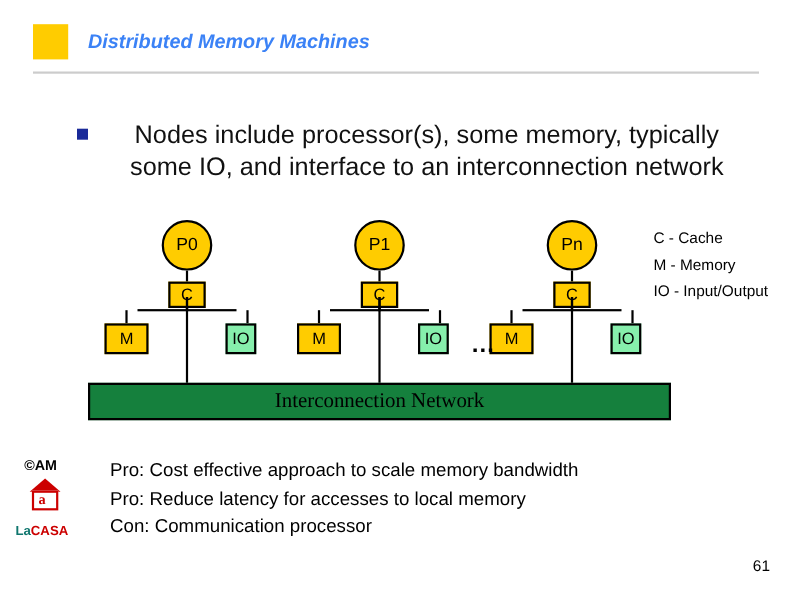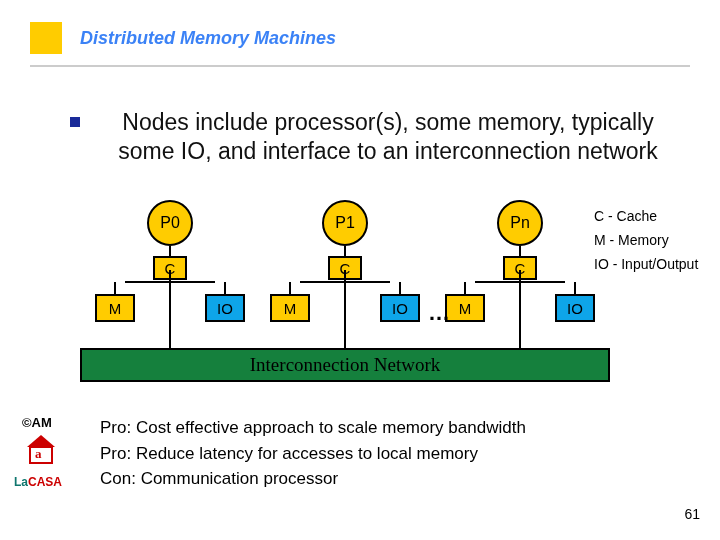--- a/index.html
+++ b/index.html
@@ -85,21 +85,21 @@
   .conn-cio::before {
     content: ""; position: absolute; top: -10px; left: 2px;
     width: 2px; height: 11px; background: #000;
   }
   .conn-cio::after {
     content: ""; position: absolute; top: 1px; left: 2px;
     width: 46px; height: 2px; background: #000;
   }
   .iobox {
     position: absolute; top: 94px; left: 110px;
-    width: 40px; height: 28px; background: #0ea5e9;
+    width: 28px; height: 28px; background: #86efac;
     border: 2px solid #000;
     display: flex; align-items: center; justify-content: center;
     font-size: 15px;
   }
   .ioconn {
     position: absolute; top: 82px; left: 129px;
     width: 2px; height: 12px; background: #000;
   }
   .node-down {
     position: absolute; top: 80px; left: 74px;

